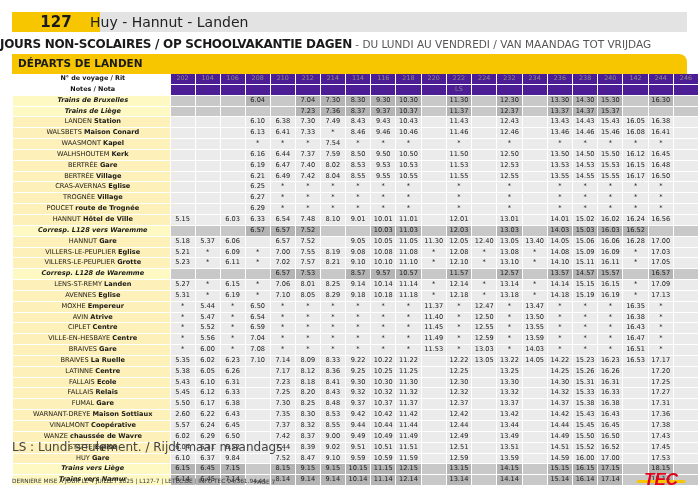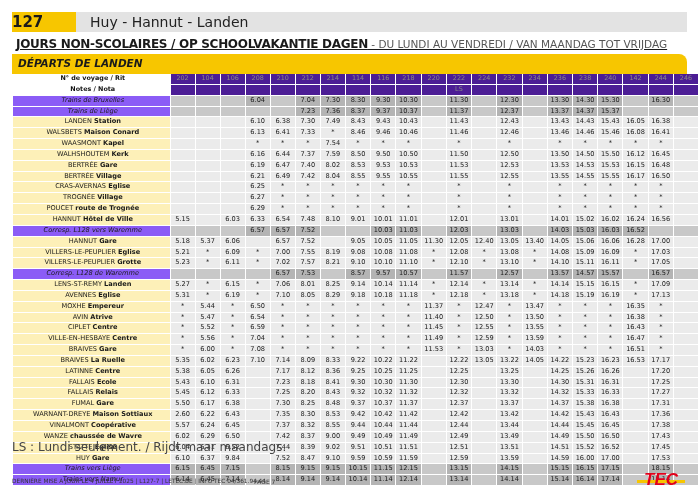--- a/index.html
+++ b/index.html
@@ -1,33 +1,33 @@
 <!DOCTYPE html>
 <html><head>
 <meta charset="utf-8">
 <style>
   html, body { margin:0; padding:0; background:#fff; }
   body { width:699px; height:494px; position:relative; overflow:hidden; font-family:"DejaVu Sans", sans-serif; color:#1a1a1a; }
   .hdr { position:absolute; left:12px; top:12px; width:675px; height:20px; background:#e3e3e3; }
-  .line-no { position:absolute; left:0; top:0; width:64px; height:20px; background:#f7c600; font-weight:bold; font-size:15px; line-height:20px; }
+  .line-no { position:absolute; left:0; top:0; width:88px; height:20px; background:#f7c600; font-weight:bold; font-size:15px; text-align:center; line-height:20px; }
   .line-title { position:absolute; left:78px; top:0; font-size:14px; line-height:20px; color:#222; }
-  .subtitle { position:absolute; left:16px; top:37px; font-size:11.5px; white-space:nowrap; line-height:14px;text-decoration:underline; }
+  .subtitle { position:absolute; left:0; top:37px; font-size:11.5px; white-space:nowrap; line-height:14px; }
   .subtitle b { font-weight:900; letter-spacing:-0.3px; font-size:12px; }
   .subtitle span.rest { color:#555; font-size:10.5px; }
-  .dir { position:absolute; left:12px; top:54px; width:675px; height:20px; background:#f7c600; border-radius:0 8px 0 0;font-style:italic; }
+  .dir { position:absolute; left:12px; top:54px; width:675px; height:20px; background:#f7c600; border-radius:0 8px 0 0; }
   .dir span { position:absolute; left:6px; top:0; font-size:10.5px; font-weight:bold; line-height:18px; }
   table { position:absolute; left:12px; top:74px; border-collapse:separate; border-spacing:1px 0; font-size:6.6px; }
   td { height:9.85px; padding:0 1px; text-align:center; white-space:nowrap; line-height:9.85px; border-bottom:1px solid #fff; }
   td.stop { width:153px; text-align:center; background:#fdf0b8; padding-left:4px; }
   td.stop b { font-weight:bold; }
   td.cell { width:22.4px; background:#ebebeb; }
   tr.head td { background:#4c1d95; color:#888; font-size:6.4px; }
   tr.head td.stop { background:#fff; color:#111; font-weight:bold; }
   tr.train td { background:#b4b4b4; }
-  tr.train td.stop { background:#8b5cf6; font-weight:normal; font-style:italic;margin-left:7px; }
+  tr.train td.stop { background:#fef9c3; font-weight:bold; font-style:italic;margin-left:7px; }
   tr.train td.empty { background:#c8c8c8; }
   .note { position:absolute; left:12px; top:440px; font-size:12px; color:#444; }
   .footer { position:absolute; left:12px; top:478px; font-size:5.8px; color:#333; }
   .page { position:absolute; left:254px; top:478px; font-size:6px; color:#333; }
   .logo { position:absolute; left:637px; top:468px; width:48px; height:22px; }
 </style>
 </head>
 <body>
 
 <div class="hdr">

